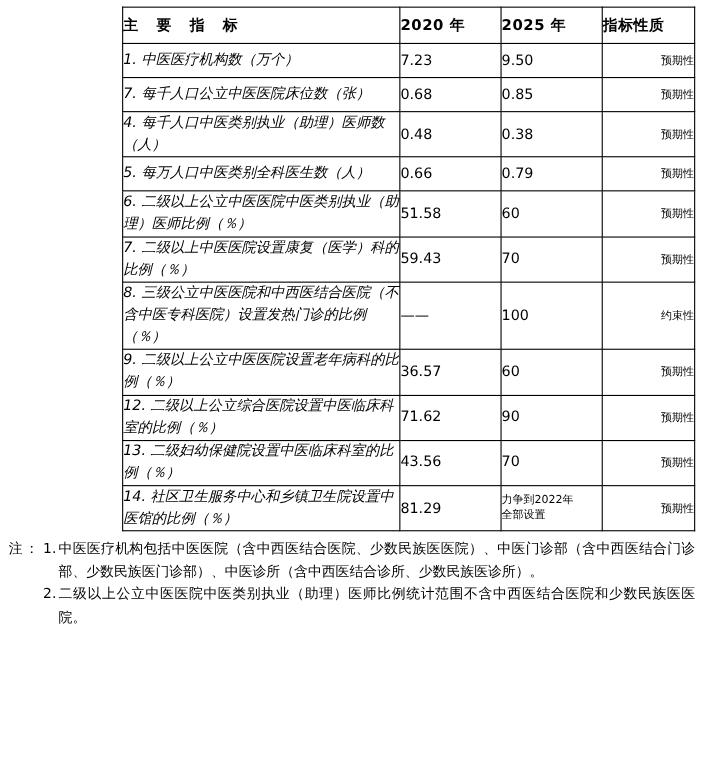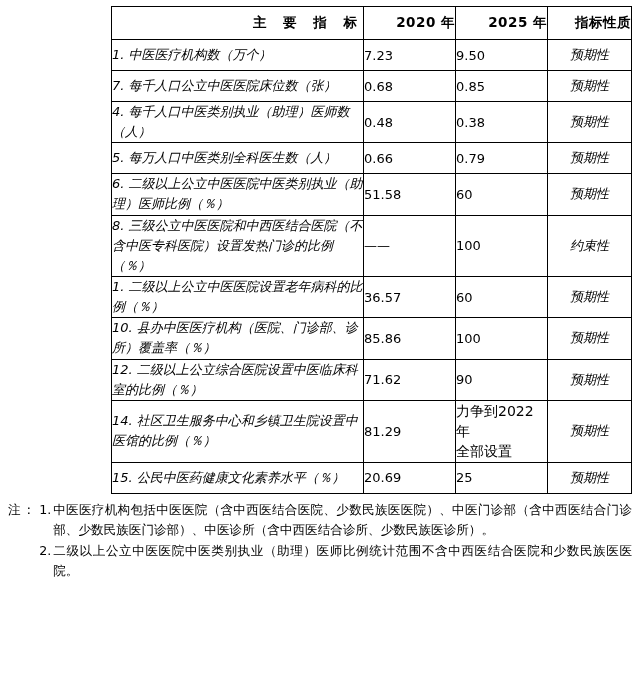--- a/index.html
+++ b/index.html
@@ -30,21 +30,21 @@
     vertical-align:middle;
   }
   .c-name{width:252px;}
   .c-v1{width:92px;}
   .c-v2{width:92px;}
   .c-type{width:84px;}
 
   thead th{
     font-weight:bold;
     font-size:13.5px;
-    text-align:right;
+    text-align:left;
     height:32px;
     letter-spacing:0.5px;
   }
   th.hdr-name{letter-spacing:6px;}
   tbody td{
     font-size:13px;
     height:30px;
   }
   td.name{
     text-align:left;
@@ -52,26 +52,25 @@
     line-height:1.55;
     font-style:italic;
   }
   td.val{
     text-align:left;
     font-family:"DejaVu Sans","Liberation Sans",sans-serif;
     font-size:13px;
   }
   td.val .multi{
     line-height:1.45;
-    font-size:14px;
+    font-size:10px;
   }
   td.type{
-    text-align:center;
-    font-size:13px;
-    font-style:italic;
+    text-align:right;
+    font-size:10px;
   }
   .notes{
     margin:6px 0 0 0;
     padding:0 8px 0 8px;
     font-size:12.6px;
     line-height:1.62;
   }
   .note-row{
     display:flex;
     align-items:flex-start;
@@ -141,55 +140,55 @@
           <td class="val">0.79</td>
           <td class="type">预期性</td>
         </tr>
         <tr>
           <td class="name">6. 二级以上公立中医医院中医类别执业（助理）医师比例（％）</td>
           <td class="val">51.58</td>
           <td class="val">60</td>
           <td class="type">预期性</td>
         </tr>
         <tr>
+          <td class="name">7. 二级以上中医医院设置康复（医学）科的比例（％）</td>
+          <td class="val">59.43</td>
+          <td class="val">70</td>
+          <td class="type">预期性</td>
+        </tr>
+        <tr>
           <td class="name">8. 三级公立中医医院和中西医结合医院（不含中医专科医院）设置发热门诊的比例（％）</td>
           <td class="val">——</td>
           <td class="val">100</td>
           <td class="type">约束性</td>
         </tr>
         <tr>
-          <td class="name">1. 二级以上公立中医医院设置老年病科的比例（％）</td>
+          <td class="name">9. 二级以上公立中医医院设置老年病科的比例（％）</td>
           <td class="val">36.57</td>
           <td class="val">60</td>
-          <td class="type">预期性</td>
-        </tr>
-        <tr>
-          <td class="name">10. 县办中医医疗机构（医院、门诊部、诊所）覆盖率（％）</td>
-          <td class="val">85.86</td>
-          <td class="val">100</td>
           <td class="type">预期性</td>
         </tr>
         <tr>
           <td class="name">12. 二级以上公立综合医院设置中医临床科室的比例（％）</td>
           <td class="val">71.62</td>
           <td class="val">90</td>
+          <td class="type">预期性</td>
+        </tr>
+        <tr>
+          <td class="name">13. 二级妇幼保健院设置中医临床科室的比例（％）</td>
+          <td class="val">43.56</td>
+          <td class="val">70</td>
           <td class="type">预期性</td>
         </tr>
         <tr>
           <td class="name">14. 社区卫生服务中心和乡镇卫生院设置中医馆的比例（％）</td>
           <td class="val">81.29</td>
           <td class="val">
             <div class="multi">力争到2022年<br>全部设置</div>
           </td>
-          <td class="type">预期性</td>
-        </tr>
-        <tr>
-          <td class="name">15. 公民中医药健康文化素养水平（％）</td>
-          <td class="val">20.69</td>
-          <td class="val">25</td>
           <td class="type">预期性</td>
         </tr>
       </tbody>
   </table>
 
   <div class="notes">
     <div class="note-row">
       <div class="note-label">注：</div>
       <div class="note-items" id="notes-items">
           <div class="note-item">

